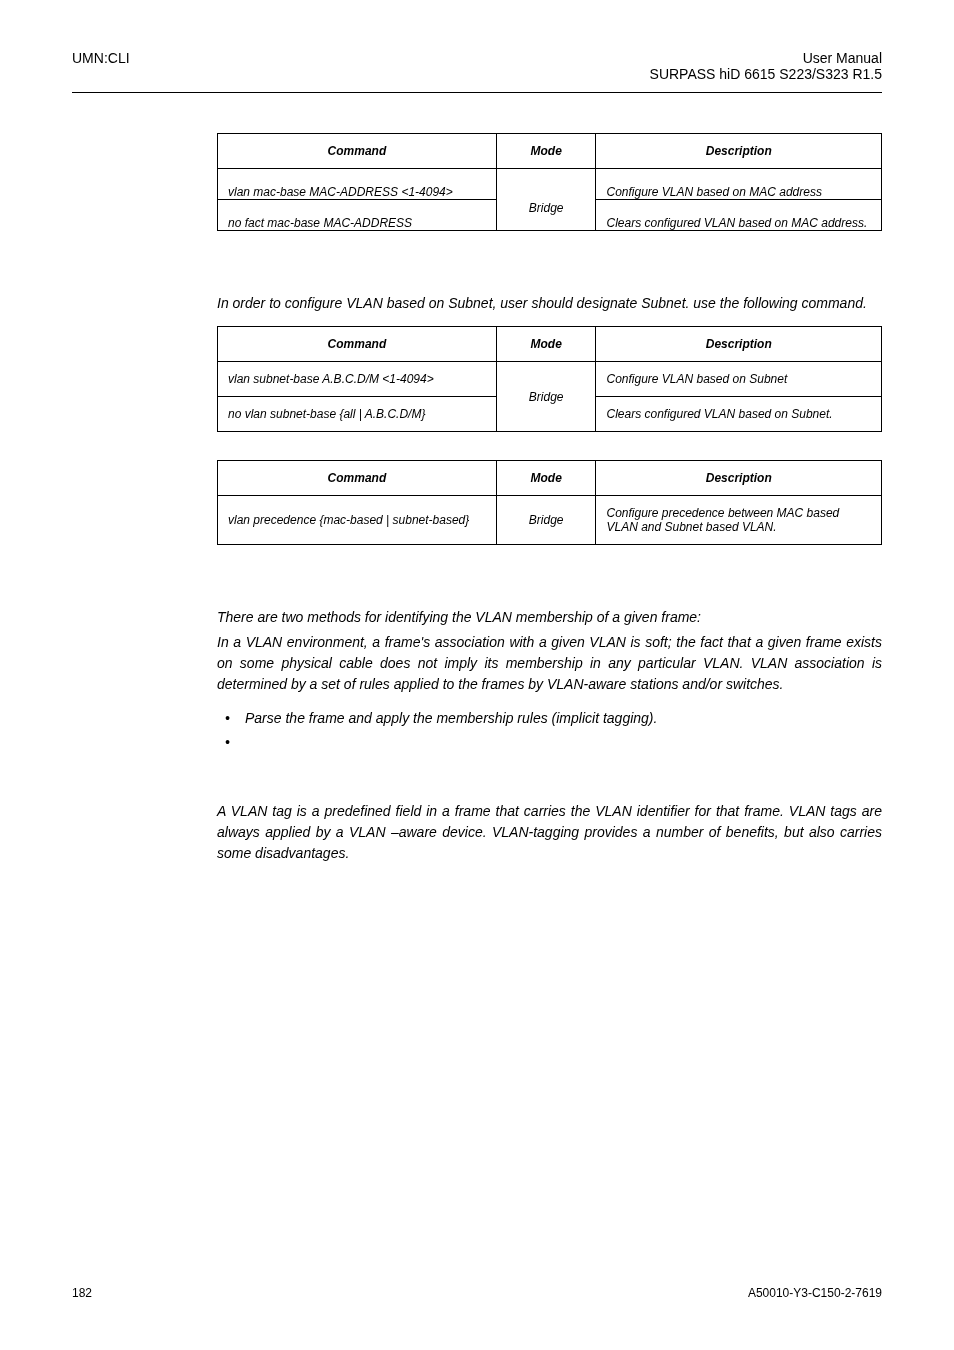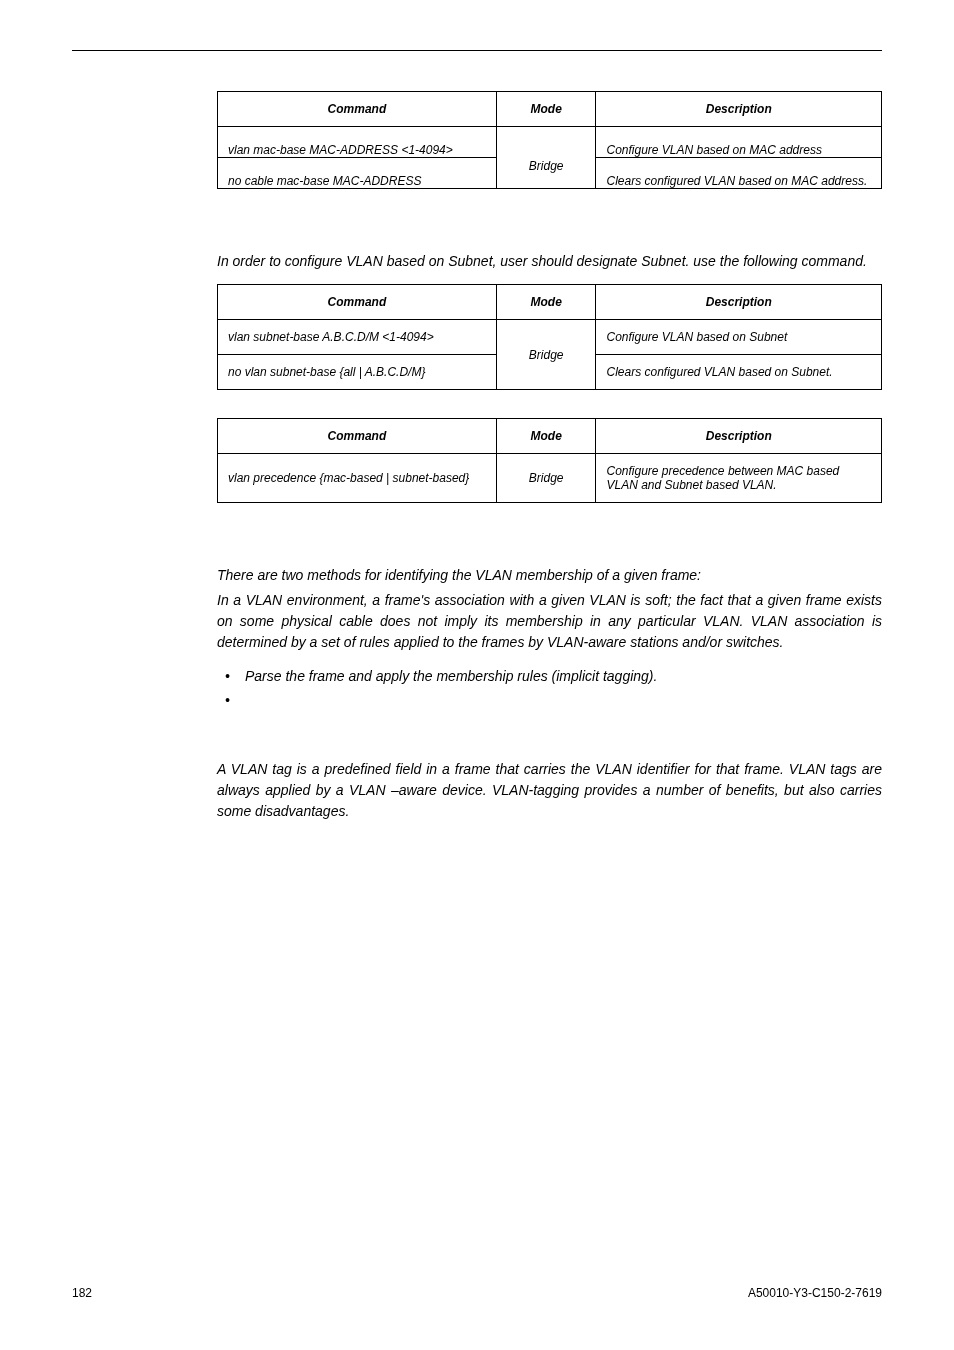--- a/index.html
+++ b/index.html
@@ -81,38 +81,45 @@
     }
     .spacer-lg { height: 34px; }
     .col-cmd { width: 42%; }
     .col-mode { width: 15%; }
     .col-desc { width: 43%; }
   </style>
 </head>
 <body>
 
 <div class="page">
+  <div class="header">
+    <div>UMN:CLI</div>
+    <div class="header-right">
+      <div>User Manual</div>
+      <div>SURPASS hiD 6615 S223/S323 R1.5</div>
+    </div>
+  </div>
   <div class="header-line"></div>
 
   <div class="content-block">
 
     <table class="doc-table">
       <tbody>
           <tr>
         <th class="col-cmd">Command</th>
         <th class="col-mode">Mode</th>
         <th class="col-desc">Description</th>
       </tr>
       <tr class="tall">
         <td><span>vlan mac-base MAC-ADDRESS &lt;1-4094&gt;</span></td>
         <td class="center" rowspan="2"><span>Bridge</span></td>
         <td><span>Configure VLAN based on MAC address</span></td>
       </tr>
       <tr class="tall">
-        <td><span>no cable mac-base MAC-ADDRESS</span></td>
+        <td><span>no fact mac-base MAC-ADDRESS</span></td>
         <td><span>Clears configured VLAN based on MAC address.</span></td>
       </tr>
     </tbody>
       </table>
 
     <div class="spacer-lg"></div>
 
     <p class="body-text">In order to configure VLAN based on Subnet, user should designate Subnet. use the following command.</p>
 
     <table class="doc-table">

